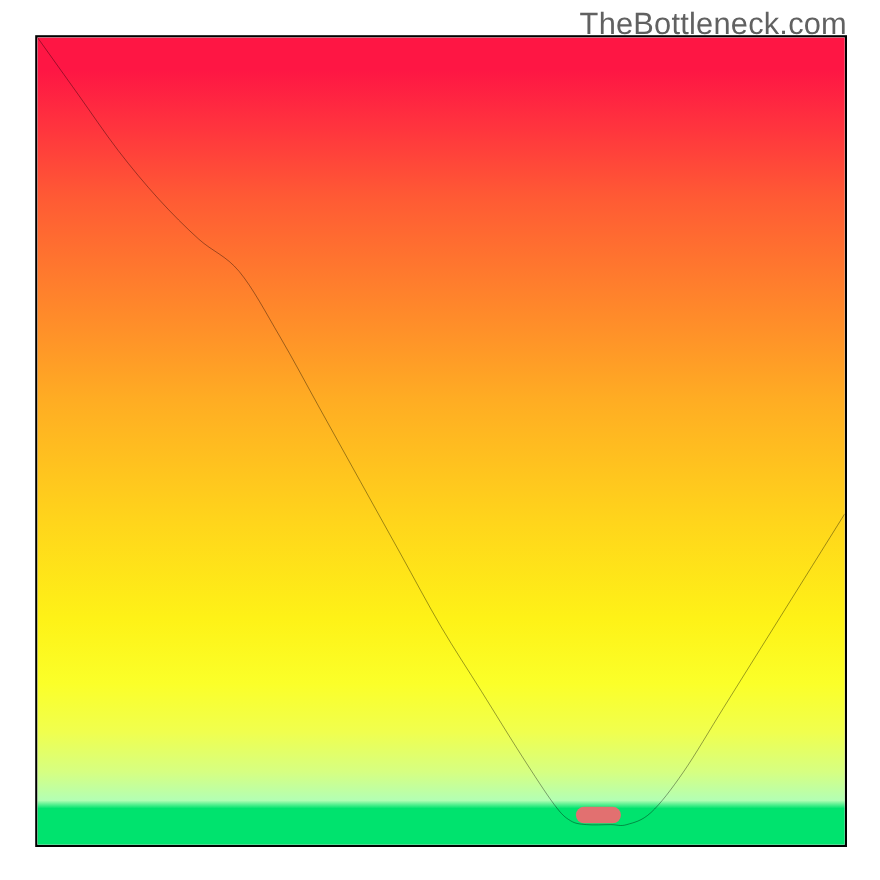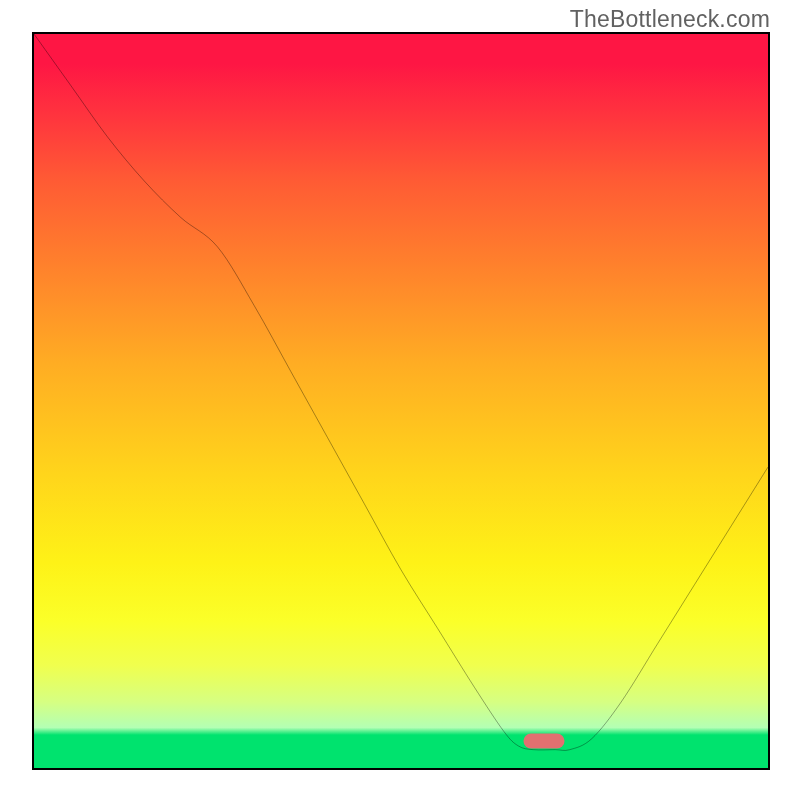--- a/index.html
+++ b/index.html
@@ -44,21 +44,21 @@
     height: 15px;
     border-radius: 8px;
     background: #e27070;
     transform: translate(-50%, -50%);
   }
   .watermark {
     position: absolute;
     right: 30px;
     top: 6px;
     font-family: Arial, Helvetica, sans-serif;
-    font-size: 23px;
+    font-size: 28px;
     font-weight: 500;
     color: #616161;
     letter-spacing: 0.2px;
   }
 </style>
 </head>
 <body>
 
 <div class="watermark">TheBottleneck.com</div>
 

